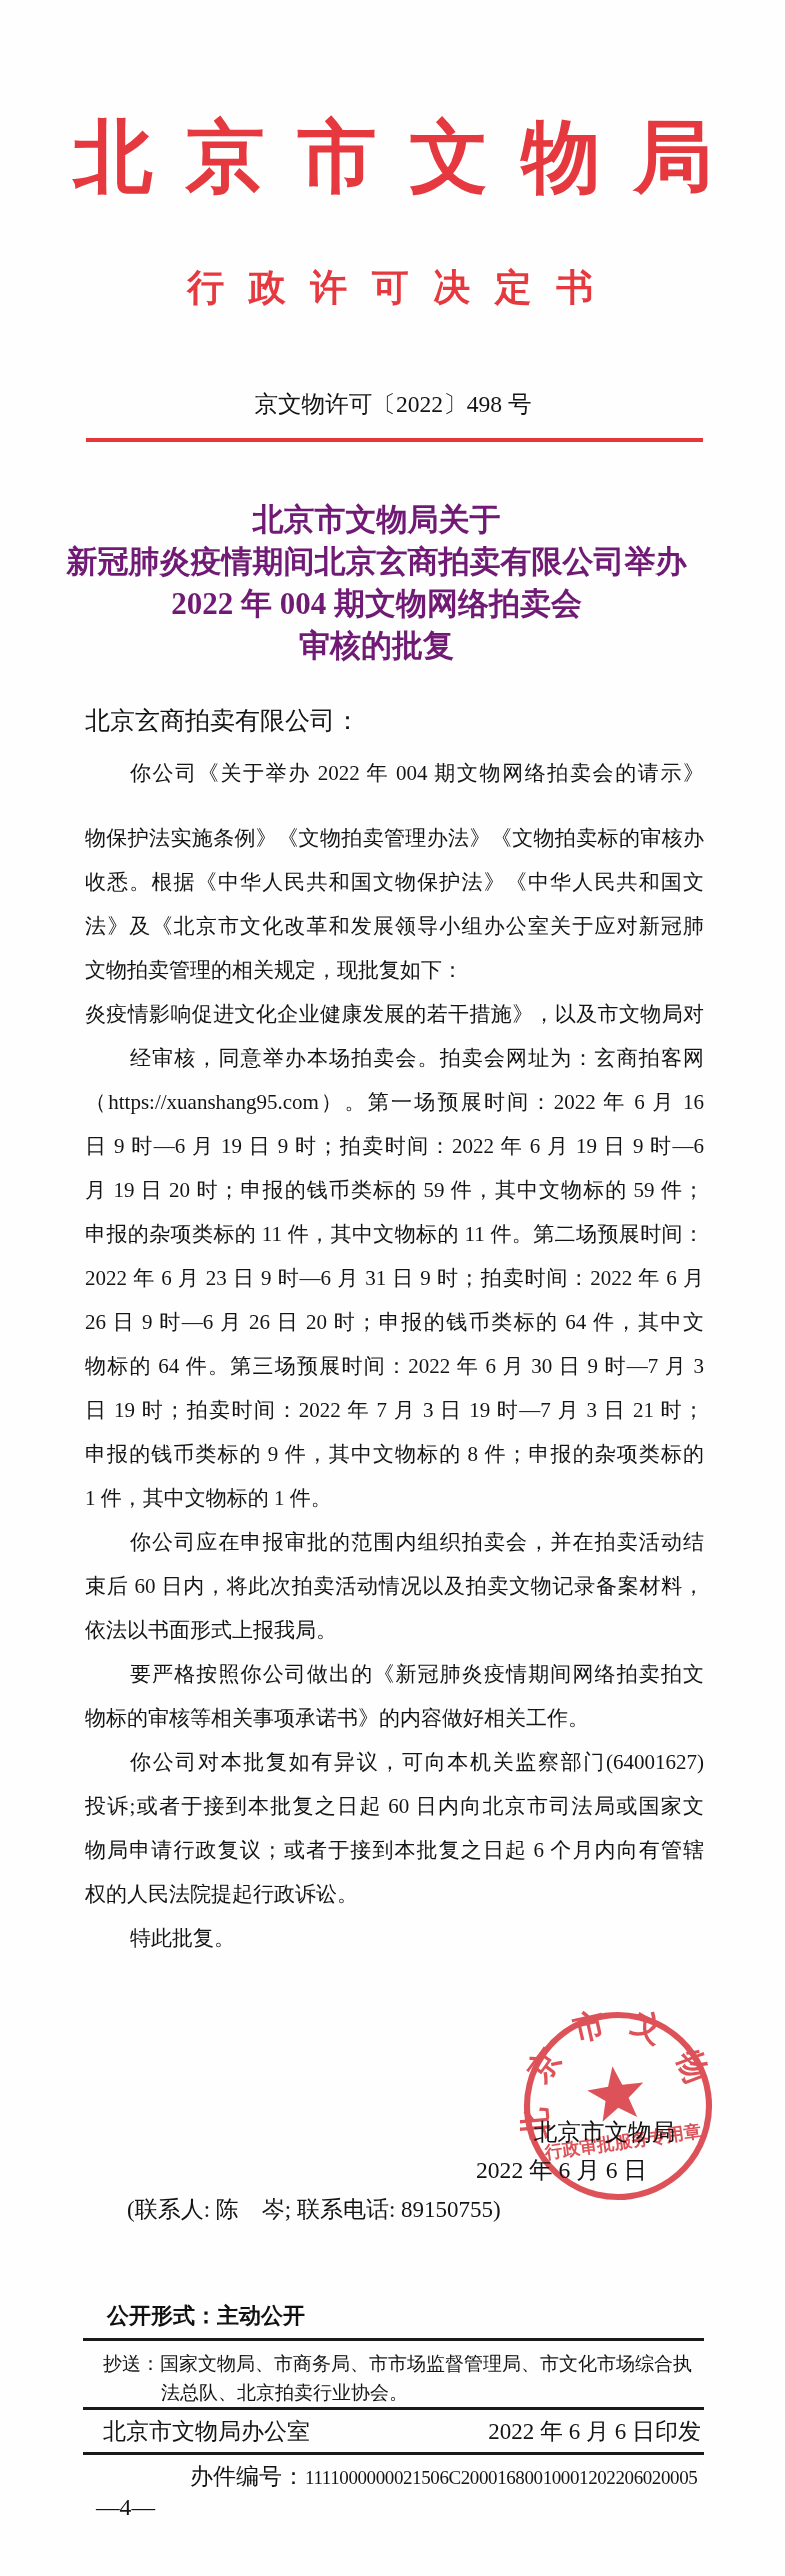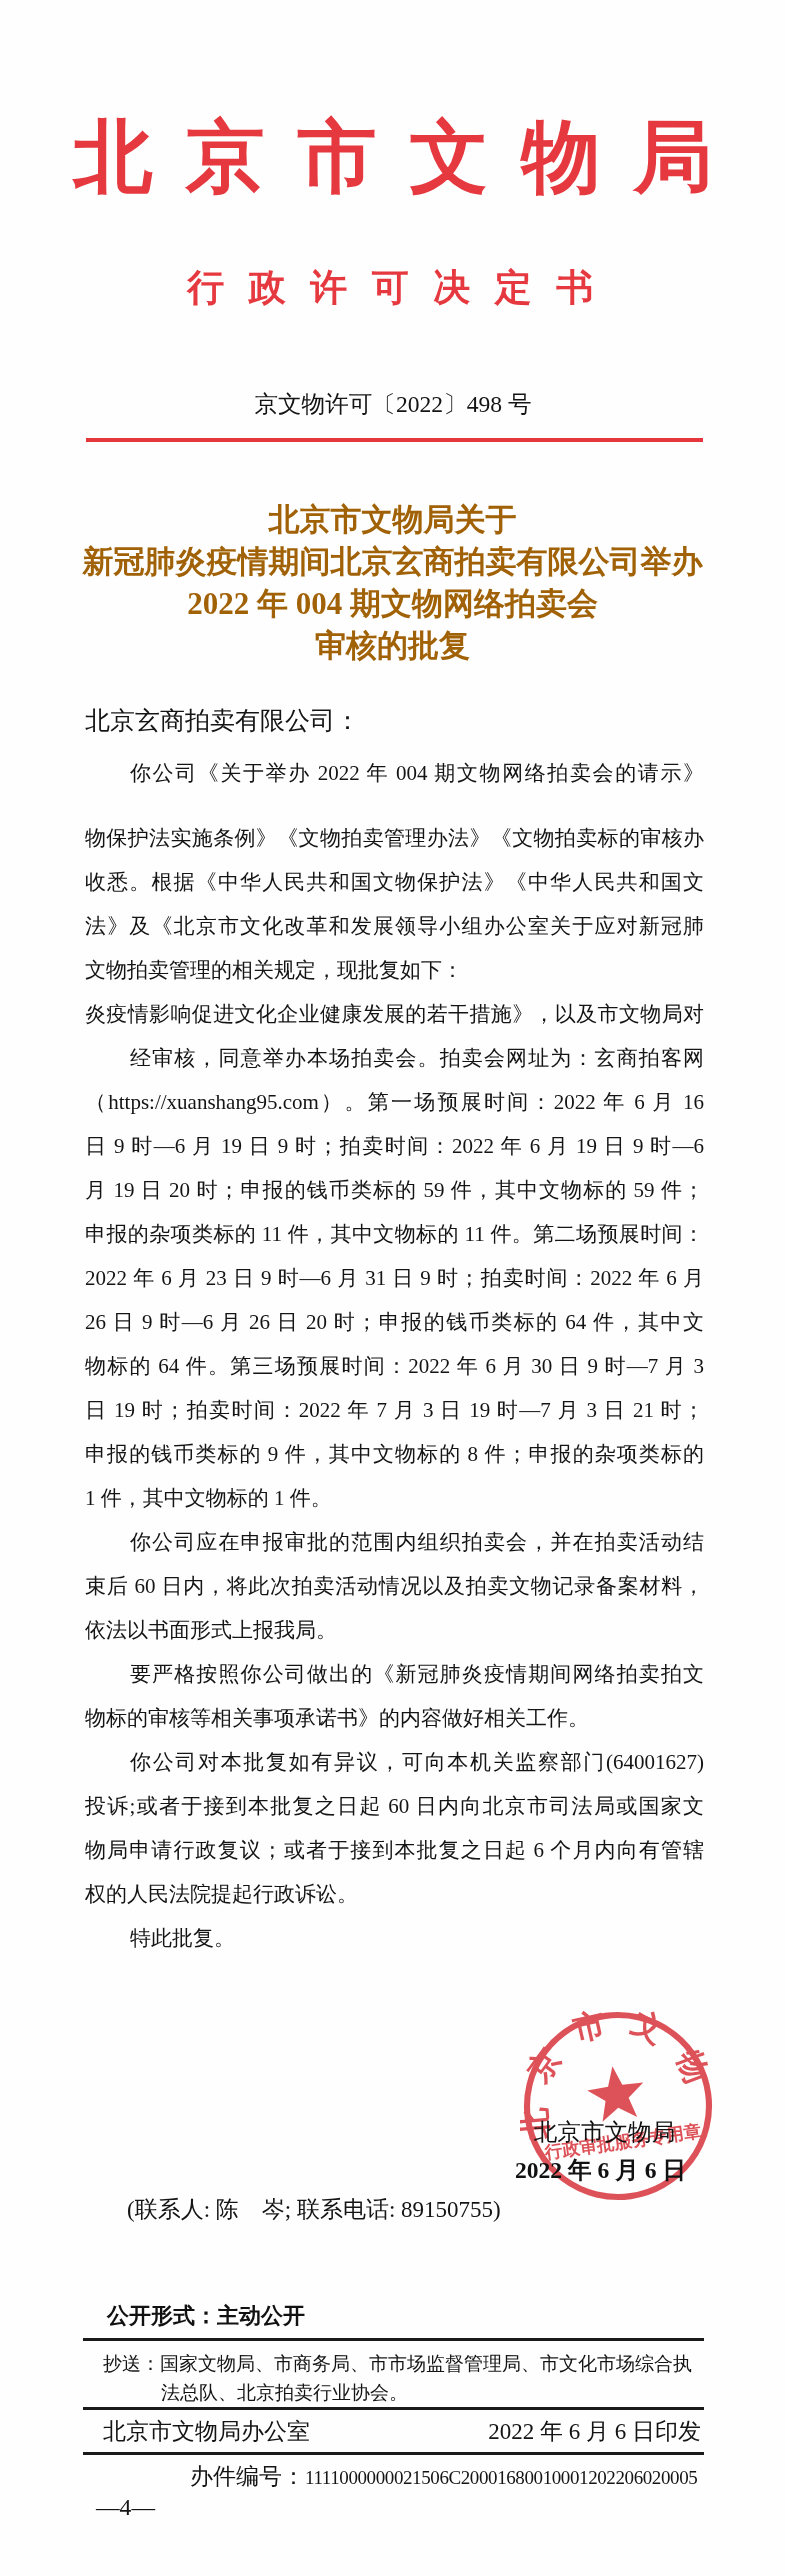--- a/index.html
+++ b/index.html
@@ -32,23 +32,23 @@
     top:389px;left:0;width:100%;
     text-align:center;
     font-size:23.6px;line-height:30px;color:#141414;
   }
   .red-rule{
     top:438px;left:86px;width:617px;height:3.5px;
     background:#e5363c;
   }
   
   .doc-title{
-    top:499px;left:52px;width:681px;
+    top:499px;left:36px;width:681px;
     text-align:center;font-weight:bold;
-    font-size:31px;line-height:42px;color:#a16207;
+    font-size:31px;line-height:42px;color:#701a75;
   }
   
   .salutation{
     top:706px;left:85px;width:619px;
     font-size:25px;line-height:30px;color:#141414;
   }
   .body-text{
     top:751px;left:85px;width:619px;
     font-size:21px;color:#141414;
   }
@@ -61,21 +61,21 @@
   .para .line.first{text-indent:45px;}
   .para:first-child .line:first-child{margin-bottom:21px;}
   
   .seal-svg{top:2008px;left:520px;width:196px;height:196px;}
   .sig-issuer{
     top:2117px;left:489px;width:231px;
     text-align:center;font-size:23.6px;line-height:31px;color:#111;
   }
   .sig-date{
     top:2155px;left:476px;width:249px;
-    text-align:center;font-size:23.6px;line-height:30px;color:#111;font-weight:bold;
+    font-size:23.6px;line-height:30px;color:#111;
   }
   .contact-line{
     top:2195px;left:127px;
     font-size:23px;line-height:30px;color:#141414;
   }
   
   .publicity{
     top:2302px;left:107px;
     font-family:"Liberation Sans","DejaVu Sans",sans-serif;
     font-weight:bold;font-size:22px;line-height:28px;color:#111;

